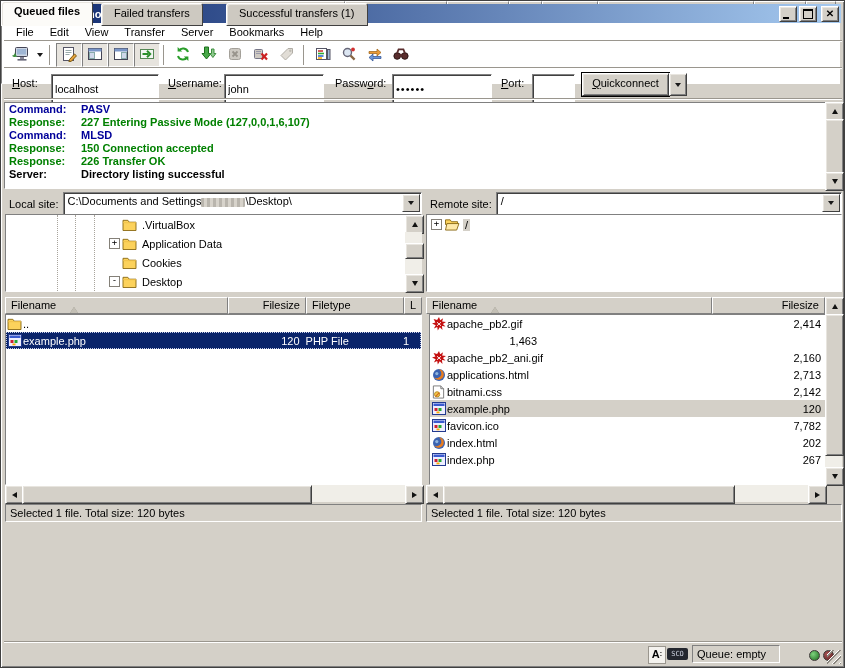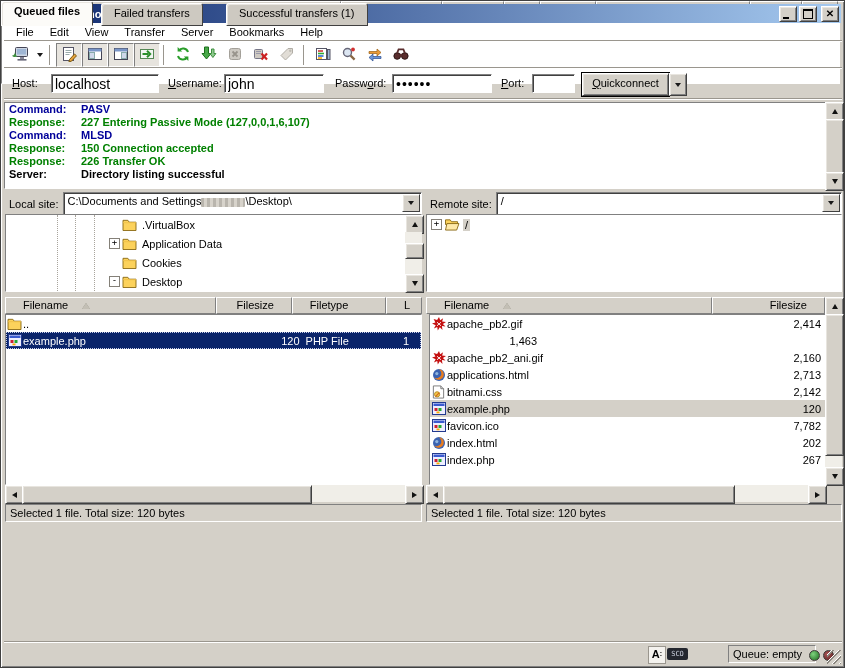--- a/index.html
+++ b/index.html
@@ -30,21 +30,21 @@
   #toolbar{left:3px;top:41px;width:837px;height:26px;display:flex;align-items:center;padding-left:3px;}
   .tbtn{width:24px;height:22px;display:flex;align-items:center;justify-content:center;border:1px solid transparent;}
   .tbtn.pressed{border-color:#808080 #fff #fff #808080;background:#e7e4de;}
   .tbtn.disabled{opacity:.9;}
   .tsep{width:2px;height:20px;border-left:1px solid #9a968e;border-right:1px solid #fff;margin:0 3px;}
   .tdrop{width:13px;height:22px;display:flex;align-items:center;justify-content:center;}
   .tri-down{width:0;height:0;border-left:3.5px solid transparent;border-right:3.5px solid transparent;border-top:4px solid #1a1a1a;}
   
   #qcbar{left:3px;top:68px;width:837px;height:29px;}
   .qc-label{position:absolute;top:8px;}
-  .field{position:absolute;top:5px;height:19px;border:1px solid;border-color:#808080 #fff #fff #808080;box-shadow:inset 1px 1px 0 #404040;background:#fff;font-family:"Liberation Sans",sans-serif;font-size:14px;padding:1px 3px;box-sizing:border-box;}
+  .field{position:absolute;top:5px;height:29px;border:1px solid;border-color:#808080 #fff #fff #808080;box-shadow:inset 1px 1px 0 #404040;background:#fff;font-family:"Liberation Sans",sans-serif;font-size:11px;padding:1px 3px;box-sizing:border-box;}
   u{text-decoration:underline;}
   #qc-btn{position:absolute;left:578px;top:4px;width:85px;height:21px;text-align:center;line-height:19px;border:1px solid;border-color:#fff #404040 #404040 #fff;box-shadow:inset 1px 1px 0 #e8e5df, inset -1px -1px 0 #808080, 0 0 0 1px #000;background:#D4D0C8;}
   #qc-drop{position:absolute;left:665px;top:4px;width:16px;height:21px;display:flex;align-items:center;justify-content:center;}
   
   #log{left:3px;top:101px;width:838px;height:87px;background:#fff;overflow:hidden;}
   .log-line{display:flex;line-height:13px;padding-left:4px;font-weight:bold;}
   .log-type{width:72px;flex:0 0 auto;}
   .c-command{color:#000099;}
   .c-response{color:#008000;}
   .c-status{color:#000;}
@@ -62,21 +62,21 @@
   .combo-drop{position:absolute;right:1px;top:1px;width:16px;height:16px;border:1px solid;border-color:#fff #404040 #404040 #fff;box-shadow:inset 1px 1px 0 #e8e5df;background:#D4D0C8;display:flex;align-items:center;justify-content:center;}
   .redact{display:inline-block;width:44px;height:9px;background:repeating-linear-gradient(90deg,#b9b5ad 0 3px,#d7d3cb 3px 6px);vertical-align:middle;border-radius:1px;}
   .tree{top:213px;height:78px;background:#fff;overflow:hidden;}
   .tree-item{position:relative;height:19px;display:flex;align-items:center;}
   .expander{position:absolute;width:9px;height:9px;background:#fff;border:1px solid #848078;font-family:"DejaVu Sans Mono",monospace;font-size:9px;line-height:7px;text-align:center;}
   .guide{position:absolute;top:0;bottom:0;border-left:1px dotted #a8a49c;}
   .tree-label{padding:0 2px;}
   .tree-label.selgrey{background:#D4D0C8;}
   
   .lheader{top:296px;height:17px;display:flex;}
-  .hcell{height:17px;line-height:15px;padding:0 17px;border:1px solid;border-color:#fff #808080 #808080 #fff;background:#D4D0C8;box-sizing:border-box;display:flex;align-items:center;overflow:hidden;white-space:nowrap;}
+  .hcell{height:17px;line-height:15px;padding:0 5px;border:1px solid;border-color:#fff #808080 #808080 #fff;background:#D4D0C8;box-sizing:border-box;display:flex;align-items:flex-end;overflow:hidden;white-space:nowrap;}
   .hcell.r{justify-content:flex-end;}
   .sort-asc{width:0;height:0;border-left:4px solid transparent;border-right:4px solid transparent;border-bottom:6px solid #c3bfb5;margin-left:14px;filter:drop-shadow(0 0 0.5px #8a867e);}
   .flist{top:313px;height:171px;background:#fff;overflow:hidden;}
   .frow{height:17px;display:flex;align-items:center;white-space:nowrap;}
   .frow .cell{overflow:hidden;box-sizing:border-box;display:flex;align-items:center;height:17px;}
   .cell.r{justify-content:flex-end;}
   .frow.sel-active{background:#0A246A;color:#fff;outline:1px dotted #c9cfe8;outline-offset:-1px;}
   .frow.sel-inactive{background:#D4D0C8;}
   .ficon{width:17px;flex:0 0 auto;display:flex;justify-content:center;align-items:center;}
   .hscroll{top:484px;height:17px;background:#f0eee8;}
@@ -86,21 +86,21 @@
   #queue-body{left:4px;top:548px;width:837px;height:63px;background:#fff;border:1px solid;border-color:#808080 #fff #fff #808080;}
   
   #tabbar{left:4px;top:613px;width:837px;height:25px;}
   .tab{position:absolute;top:2px;height:21px;line-height:19px;padding:0 12px;border:1px solid;border-color:#fff #404040 #404040 #fff;box-shadow:inset 1px 1px 0 #e8e5df;background:#cdc9c1;border-radius:3px 3px 0 0;}
   .tab.active{background:#fcfbf8;font-weight:bold;height:23px;top:0;z-index:2;border-bottom-color:#fcfbf8;}
   
   #statusbar{left:3px;top:640px;width:838px;height:24px;border-top:1px solid #9a968e;box-shadow:inset 0 1px 0 #fff;}
   #ascii-ind{position:absolute;left:644px;top:4px;width:16px;height:16px;border:1px solid #9a968e;background:#f4f2ee;text-align:center;font-weight:bold;font-size:11px;line-height:14px;}
   #ascii-ind i{font-style:normal;font-size:7px;vertical-align:top;}
   #speed-ind{position:absolute;left:663px;top:6px;width:21px;height:12px;background:#23262e;border-radius:2px;color:#cdd2e0;font-size:7px;line-height:12px;text-align:center;letter-spacing:0;font-family:"DejaVu Sans Mono",monospace;}
-  #queue-panel{position:absolute;left:688px;top:3px;width:88px;height:18px;border:1px solid;border-color:#808080 #fff #fff #808080;padding:2px 4px;box-sizing:border-box;margin-left:36px;}
+  #queue-panel{position:absolute;left:688px;top:3px;width:88px;height:18px;border:1px solid;border-color:#808080 #fff #fff #808080;padding:2px 4px;box-sizing:border-box;}
   .led{position:absolute;top:8px;width:9px;height:9px;border-radius:50%;border:1px solid #3c3a36;}
   #led-green{left:805px;background:radial-gradient(circle at 35% 35%, #7ed37e, #1d6b1d);}
   #led-red{left:819px;background:radial-gradient(circle at 35% 35%, #a85454, #58201f);}
   #grip{position:absolute;right:1px;bottom:1px;width:14px;height:14px;
     background:repeating-linear-gradient(135deg, transparent 0 3px, #fff 3px 4px, #8a867e 4px 5px);}
 </style>
 </head>
 <body>
 
 <div id="window">

